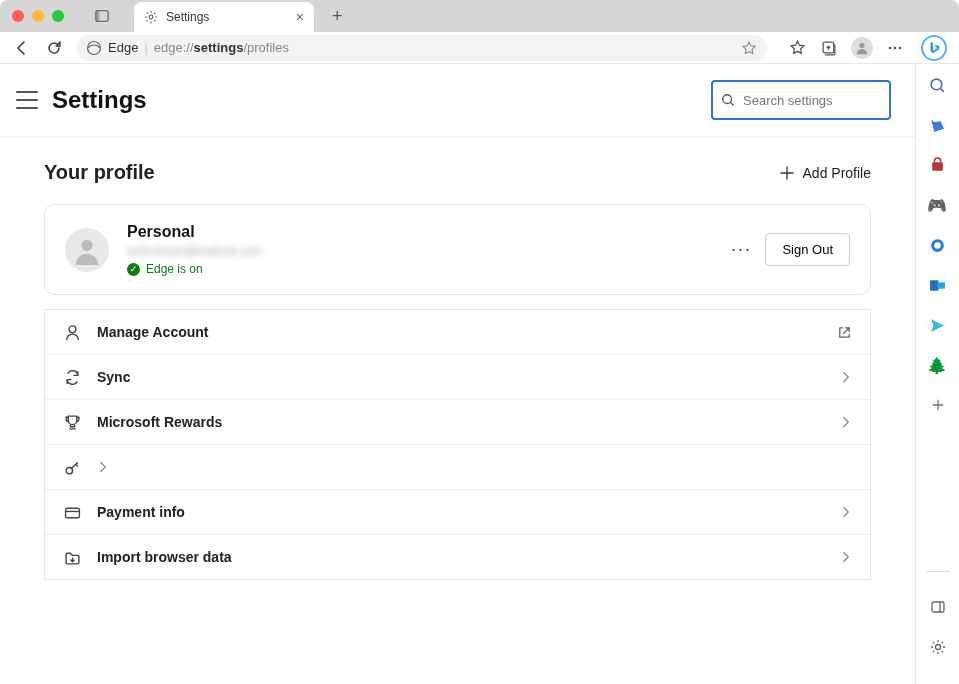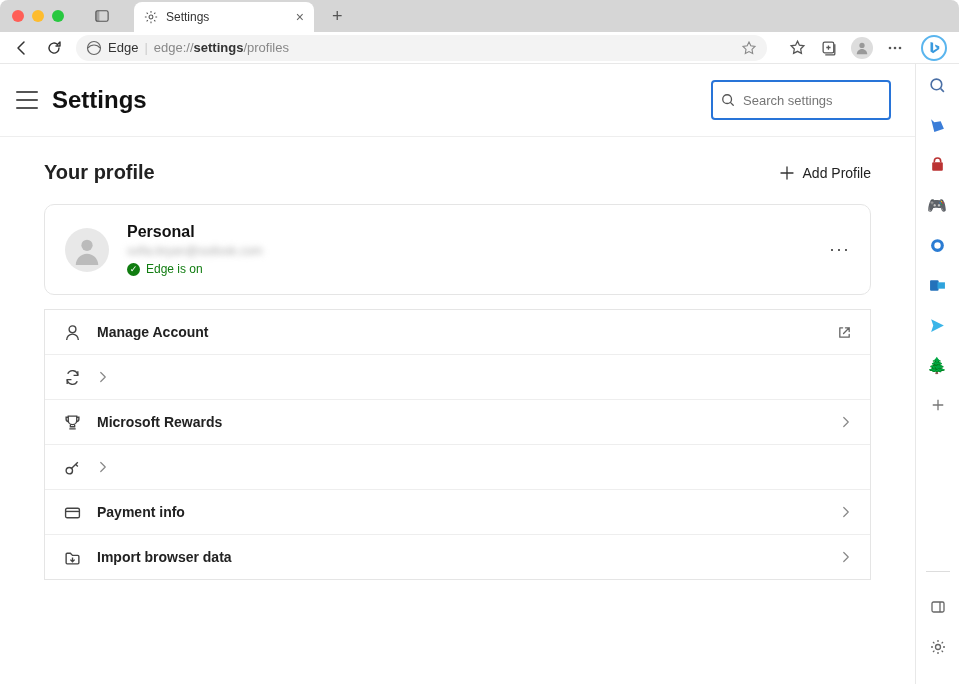--- a/index.html
+++ b/index.html
@@ -199,20 +199,21 @@
         <div class="profile-info">
           <div class="profile-name">Personal</div>
           <div class="profile-email">sofia.bryan@outlook.com</div>
           <div class="sync-row">
             <div class="sync-check">✓</div>
             <span>Edge is on</span>
           </div>
         </div>
         <div class="profile-actions">
           <div class="more-btn">···</div>
+          <button class="signout-btn">Sign Out</button>
         </div>
       </div>
 
       <div class="settings-list" id="settings-list">
           <div class="setting-row">
             <div class="row-icon">
               <svg width="17" height="17" viewBox="0 0 16 16">
                 <circle cx="8" cy="5" r="3.2" fill="none" stroke="#444" stroke-width="1.3"></circle>
                 <path d="M2.5 15c0-3 2.5-5.5 5.5-5.5S13.5 12 13.5 15" fill="none" stroke="#444" stroke-width="1.3"></path>
               </svg>
@@ -224,20 +225,21 @@
               </svg>
             </div>
           </div>
           <div class="setting-row">
             <div class="row-icon">
               <svg width="17" height="17" viewBox="0 0 16 16">
                 <path d="M13 6a5 5 0 00-9.5-1.5M3 10a5 5 0 009.5 1.5" fill="none" stroke="#444" stroke-width="1.3"></path>
                 <path d="M13 2v4h-4M3 14v-4h4" fill="none" stroke="#444" stroke-width="1.3"></path>
               </svg>
             </div>
+            <div class="row-label">Sync</div>
             <div class="row-chevron">
               <svg width="12" height="12" viewBox="0 0 16 16">
                 <path d="M5 2l6 6-6 6" fill="none" stroke="#888" stroke-width="1.6" stroke-linecap="round" stroke-linejoin="round"></path>
               </svg>
             </div>
           </div>
           <div class="setting-row">
             <div class="row-icon">
               <svg width="17" height="17" viewBox="0 0 16 16">
                 <path d="M4 2h8v4a4 4 0 01-8 0V2zM6 10v2h4v-2M5 14h6" fill="none" stroke="#444" stroke-width="1.3"></path>

